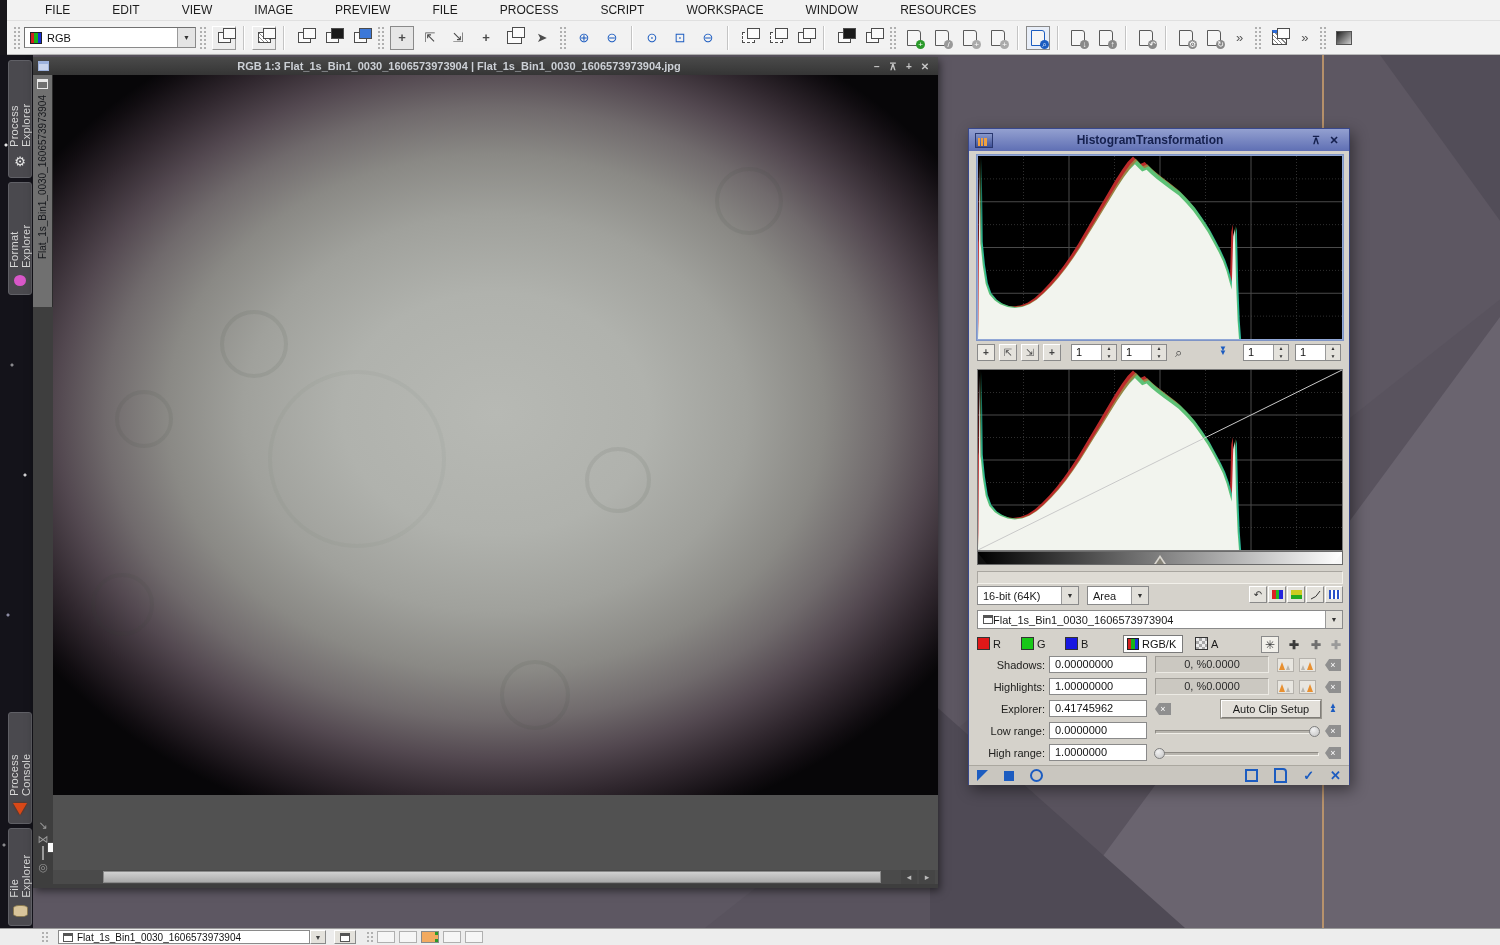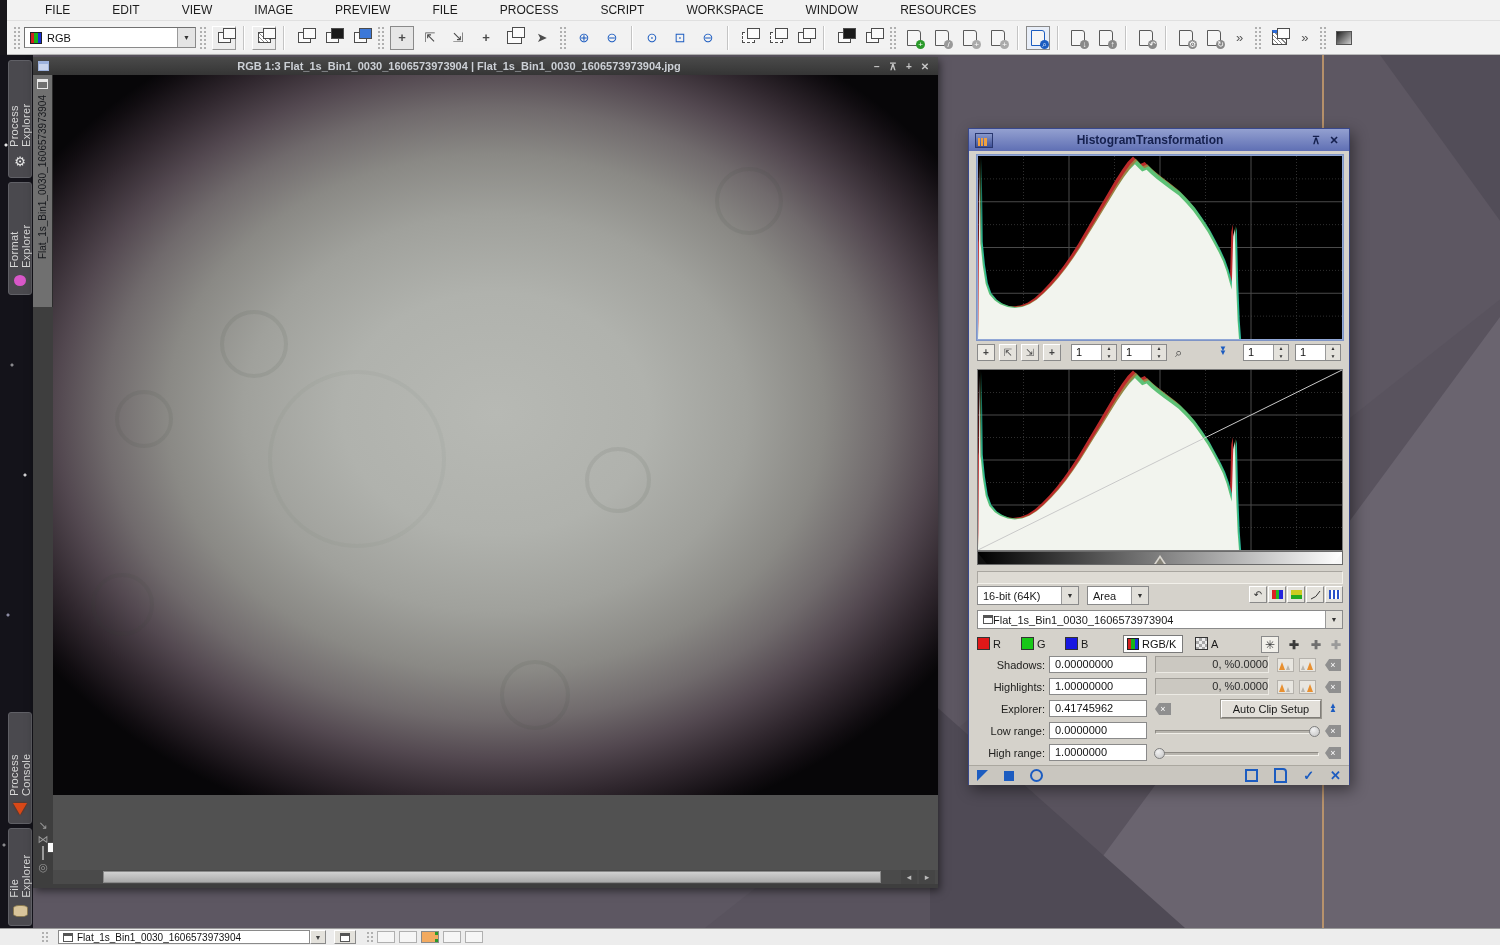--- a/index.html
+++ b/index.html
@@ -127,21 +127,21 @@
   .swatch{width:13px;height:13px;border:1px solid #333;box-sizing:border-box;display:inline-block;vertical-align:middle;}
   .ch-label{font-size:11px;color:#1a1a1a;vertical-align:middle;margin-left:3px;}
   .ch-item{position:absolute;top:1px;display:flex;align-items:center;}
   #rgbk-btn{position:absolute;top:-1px;height:18px;background:#fff;border:1px solid #7a7a7a;box-sizing:border-box;
     display:flex;align-items:center;padding:0 6px 0 3px;gap:3px;font-size:11px;color:#111;}
   .plabel{position:absolute;left:0;width:76px;text-align:right;font-size:11px;color:#21211f;top:3px;}
   .pinput{position:absolute;left:80px;width:98px;height:17px;background:#fff;border:1px solid #8a8a8a;
     box-sizing:border-box;font-size:11px;color:#111;padding:1px 0 0 5px;}
   .preadout{position:absolute;left:186px;width:114px;height:17px;background:#cbc8c1;border:1px solid #a09d97;
     border-bottom-color:#eceae4;border-right-color:#eceae4;box-sizing:border-box;font-size:11px;color:#2a2a2a;
-    text-align:right;padding-top:1px;}
+    text-align:center;padding-top:1px;}
   .clip-ic{position:absolute;top:2px;width:17px;height:14px;background:#e8e6e0;border:1px solid #b5b2ac;box-sizing:border-box;}
   .clip-ic svg{display:block;}
   .clear-ic{position:absolute;top:3px;width:16px;height:12px;background:#8f8f8f;
     clip-path:polygon(26% 0,100% 0,100% 100%,26% 100%,0 50%);color:#fff;font-size:9px;line-height:12px;text-align:center;}
   .slider{position:absolute;left:186px;top:8px;width:164px;height:4px;background:#b8b5ae;
     border:1px solid #8d8a84;border-bottom-color:#f0eee8;border-right-color:#f0eee8;box-sizing:border-box;}
   .thumb{position:absolute;top:-5px;width:11px;height:11px;border-radius:50%;
     background:radial-gradient(circle at 35% 30%,#f2f2f2,#c2c2c2);border:1px solid #7e7e7e;box-sizing:border-box;}
   #autoclip{position:absolute;left:252px;top:0;width:100px;height:18px;background:#e2dfd9;
     border:1px solid #fff;border-right-color:#807d78;border-bottom-color:#807d78;box-shadow:0 0 0 1px #9a978f;

